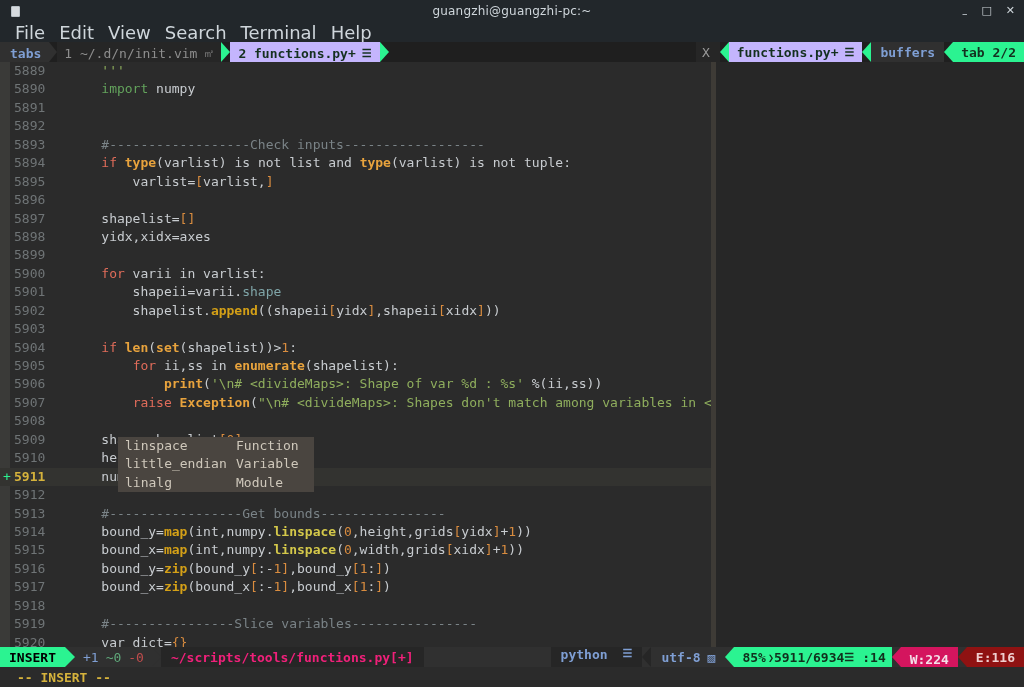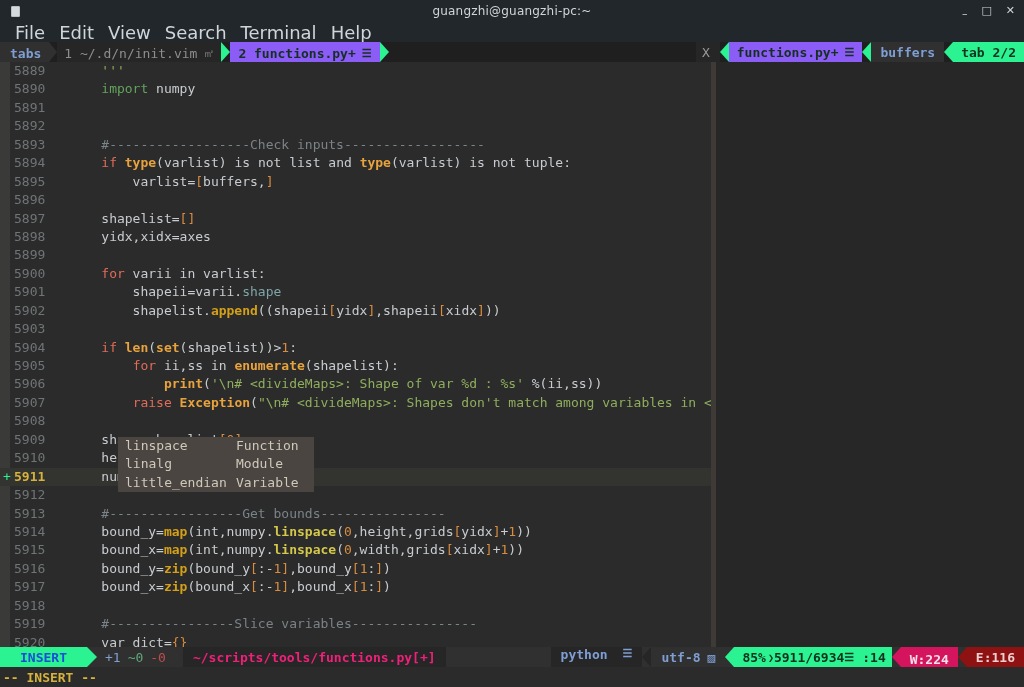--- a/index.html
+++ b/index.html
@@ -54,21 +54,21 @@
   .seg{display:flex;align-items:center;white-space:nowrap;}
 
   .seg-tabs{background:#303030;color:#7f9fd4;padding:0 8px 0 10px;font-weight:bold;}
   .arrow-r{
     width:0;height:0;border-top:10px solid transparent;border-bottom:10px solid transparent;
   }
   .arrow-l{
     width:0;height:0;border-top:10px solid transparent;border-bottom:10px solid transparent;
   }
   .seg-inactive{background:#262626;color:#8e8e8e;padding:0 7px;}
-  .seg-active{background:#8b5cf6;color:#14301f;padding:4px 8px;font-weight:bold;}
+  .seg-active{background:#c4b5fd;color:#14301f;padding:4px 8px;font-weight:bold;}
   .seg-x{background:#262626;color:#9a9a9a;padding:0 10px 0 6px;}
   .seg-buffers{background:#303030;color:#7f9fd4;padding:0 9px;font-weight:bold;}
   .seg-tabnum{background:#2bf391;color:#14301f;padding:0 8px;font-weight:bold;}
   .bufglyph{margin-left:6px;font-size:11px;}
 
   
   .editor{
     position:absolute;left:0;top:62px;right:0;bottom:40px;background:#2b2b2b;
   }
   .foldcol{
@@ -130,34 +130,34 @@
   .pum-word{width:118px;padding-left:7px;box-sizing:border-box;}
   .pum-kind{flex:1;}
 
   
   .statusline{
     position:absolute;left:0;right:0;bottom:20px;height:20px;
     background:#303030;display:flex;align-items:stretch;font-size:13px;
     overflow:hidden;
   }
   .sl-right{position:absolute;right:0;top:0;bottom:0;display:flex;align-items:stretch;}
-  .sl-mode{background:#2bf391;color:#1d4ed8;padding:0 20px;font-weight:bold;display:flex;align-items:center;}
+  .sl-mode{background:#2bf391;color:#000000;padding:0 9px;font-weight:bold;display:flex;align-items:center;}
   .sl-git{background:#303030;padding:0 8px;display:flex;align-items:center;gap:7px;}
   .git-add{color:#7f9fd4;}
   .git-mod{color:#5fa87a;}
   .git-del{color:#c04c4c;}
   .sl-file{background:#262626;color:#f0207a;padding:0 10px;display:flex;align-items:center;font-weight:bold;}
   .sl-ft{background:#262626;color:#7f9fd4;padding:0 10px;display:flex;align-items:flex-start;font-weight:bold;gap:9px;}
   .sl-enc{background:#303030;color:#7f9fd4;padding:0 10px;display:flex;align-items:center;font-weight:bold;gap:7px;}
   .sl-pos{background:#2bf391;color:#11301d;padding:0 6px;display:flex;align-items:center;font-weight:bold;}
   .sl-warn{background:#d4155e;color:#f3e0e8;padding:12px 9px;display:flex;align-items:center;font-weight:bold;}
   .sl-err{background:#8f1212;color:#f0d0d0;padding:0 9px;display:flex;align-items:center;font-weight:bold;}
 
   .cmdline{
-    position:absolute;left:0;right:0;bottom:0;height:20px;background:#2b2b2b;
+    position:absolute;left:14px;right:0;bottom:0;height:20px;background:#2b2b2b;
     display:flex;align-items:center;font-size:13px;color:#d6b33c;
     padding-left:3px;font-weight:bold;
   }
 
   
   .tri{width:0;height:0;}
 </style>
 </head>
 <body>
 
@@ -214,21 +214,21 @@
 
   <div class="editor">
     <div class="foldcol"></div>
     <div class="codearea" id="codearea">
         <div class="ln"><span class="sign"></span><span class="num">5889</span><span class="txt"><span class="plain">    </span><span class="str">'''</span></span></div>
         <div class="ln"><span class="sign"></span><span class="num">5890</span><span class="txt"><span class="plain">    </span><span class="grn">import</span><span class="plain"> numpy</span></span></div>
         <div class="ln"><span class="sign"></span><span class="num">5891</span><span class="txt"></span></div>
         <div class="ln"><span class="sign"></span><span class="num">5892</span><span class="txt"></span></div>
         <div class="ln"><span class="sign"></span><span class="num">5893</span><span class="txt"><span class="cmt">    #------------------Check inputs------------------</span></span></div>
         <div class="ln"><span class="sign"></span><span class="num">5894</span><span class="txt"><span class="plain">    </span><span class="kwr">if</span><span class="plain"> </span><span class="bfn">type</span><span class="plain">(varlist) </span><span class="plain">is</span><span class="plain"> </span><span class="plain">not</span><span class="plain"> list </span><span class="plain">and</span><span class="plain"> </span><span class="bfn">type</span><span class="plain">(varlist) </span><span class="plain">is</span><span class="plain"> </span><span class="plain">not</span><span class="plain"> tuple:</span></span></div>
-        <div class="ln"><span class="sign"></span><span class="num">5895</span><span class="txt"><span class="plain">        varlist=</span><span class="brk">[</span><span class="plain">buffers,</span><span class="brk">]</span></span></div>
+        <div class="ln"><span class="sign"></span><span class="num">5895</span><span class="txt"><span class="plain">        varlist=</span><span class="brk">[</span><span class="plain">varlist,</span><span class="brk">]</span></span></div>
         <div class="ln"><span class="sign"></span><span class="num">5896</span><span class="txt"></span></div>
         <div class="ln"><span class="sign"></span><span class="num">5897</span><span class="txt"><span class="plain">    shapelist=</span><span class="brk">[]</span></span></div>
         <div class="ln"><span class="sign"></span><span class="num">5898</span><span class="txt"><span class="plain">    yidx,xidx=axes</span></span></div>
         <div class="ln"><span class="sign"></span><span class="num">5899</span><span class="txt"></span></div>
         <div class="ln"><span class="sign"></span><span class="num">5900</span><span class="txt"><span class="plain">    </span><span class="kwr">for</span><span class="plain"> varii </span><span class="plain">in</span><span class="plain"> varlist:</span></span></div>
         <div class="ln"><span class="sign"></span><span class="num">5901</span><span class="txt"><span class="plain">        shapeii=varii.</span><span class="attr">shape</span></span></div>
         <div class="ln"><span class="sign"></span><span class="num">5902</span><span class="txt"><span class="plain">        shapelist.</span><span class="bfn2">append</span><span class="plain">((shapeii</span><span class="brk">[</span><span class="plain">yidx</span><span class="brk">]</span><span class="plain">,shapeii</span><span class="brk">[</span><span class="plain">xidx</span><span class="brk">]</span><span class="plain">))</span></span></div>
         <div class="ln"><span class="sign"></span><span class="num">5903</span><span class="txt"></span></div>
         <div class="ln"><span class="sign"></span><span class="num">5904</span><span class="txt"><span class="plain">    </span><span class="kwr">if</span><span class="plain"> </span><span class="bfn">len</span><span class="plain">(</span><span class="bfn">set</span><span class="plain">(shapelist))&gt;</span><span class="num2">1</span><span class="plain">:</span></span></div>
         <div class="ln"><span class="sign"></span><span class="num">5905</span><span class="txt"><span class="plain">        </span><span class="kwr">for</span><span class="plain"> ii,ss </span><span class="plain">in</span><span class="plain"> </span><span class="bfn">enumerate</span><span class="plain">(shapelist):</span></span></div>
@@ -250,22 +250,22 @@
         <div class="ln"><span class="sign"></span><span class="num">5921</span><span class="txt"><span class="plain">    </span><span class="kwr">for</span><span class="plain"> ii </span><span class="plain">in</span><span class="plain"> </span><span class="bfn">range</span><span class="plain">(grids</span><span class="brk">[</span><span class="num2">0</span><span class="brk">]</span><span class="plain">*grids</span><span class="brk">[</span><span class="num2">1</span><span class="brk">]</span><span class="plain">):</span></span></div>
         <div class="ln"><span class="sign"></span><span class="num">5922</span><span class="txt"></span></div>
       </div>
   </div>
 
   <div class="vsplit"></div>
   <div class="rightpane"></div>
 
   <div class="pum" id="pum">
       <div class="pum-row"><span class="pum-word">linspace</span><span class="pum-kind">Function</span></div>
+      <div class="pum-row"><span class="pum-word">little_endian</span><span class="pum-kind">Variable</span></div>
       <div class="pum-row"><span class="pum-word">linalg</span><span class="pum-kind">Module</span></div>
-      <div class="pum-row"><span class="pum-word">little_endian</span><span class="pum-kind">Variable</span></div>
     </div>
 
   <div class="statusline">
     <div class="sl-mode">INSERT</div>
     <div class="tri arrow-r" style="border-left:10px solid #2bf391;border-top:10px solid transparent;border-bottom:10px solid transparent;"></div>
     <div class="sl-git">
       <span class="git-add">+1</span>
       <span class="git-mod">~0</span>
       <span class="git-del">-0</span>
     </div>

